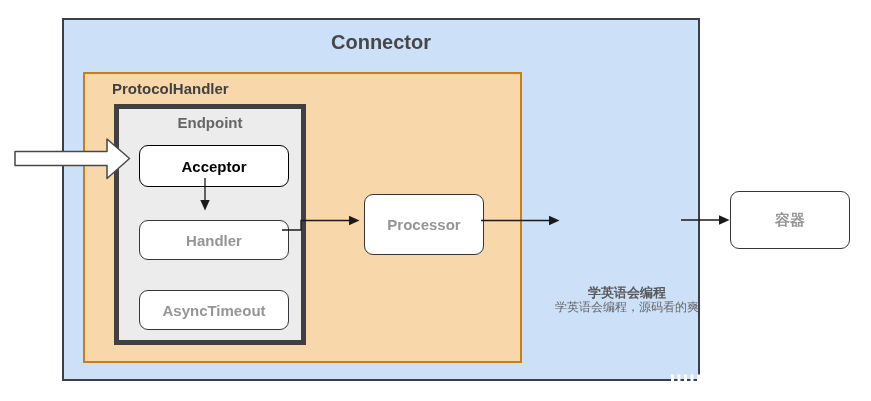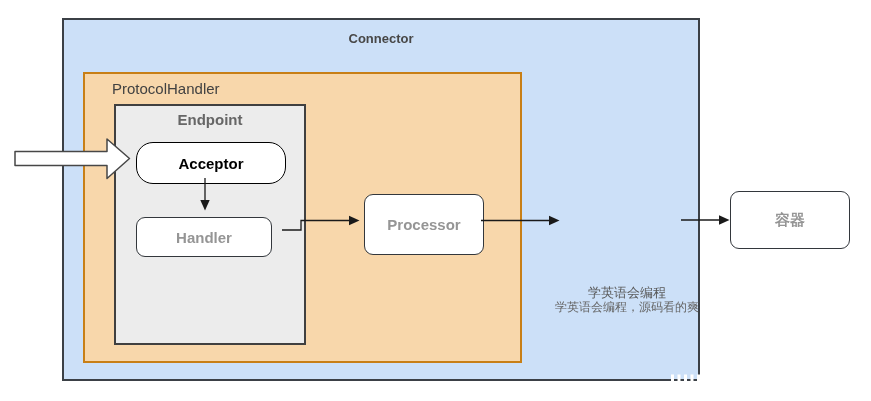--- a/index.html
+++ b/index.html
@@ -19,73 +19,73 @@
 
   
   .connector-box {
     left: 62px; top: 18px; width: 638px; height: 363px;
     background: #cce0f8;
     border: 2px solid #3b4046;
   }
   .connector-title {
     left: 0; top: 11px; width: 100%;
     text-align: center;
-    font-size: 13px; font-weight: 700; color: #474747;
+    font-size: 20px; font-weight: 700; color: #474747;
   }
   .protocol-box {
     left: 19px; top: 52px; width: 439px; height: 291px;
     background: #f8d7ab;
     border: 2px solid #c87f16;
   }
   .protocol-title {
     left: 27px; top: 6px;
-    font-size: 15px; font-weight: 400; color: #414141;
+    font-size: 15px; font-weight: 700; color: #414141;
   }
   .endpoint-box {
     left: 29px; top: 30px; width: 192px; height: 241px;
     background: #ececec;
-    border: 2px solid #404040;
+    border: 5px solid #404040;
     text-decoration: underline;
   }
   .endpoint-title {
     left: 0; top: 5px; width: 100%;
     text-align: center;
     font-size: 15px; font-weight: 700; color: #666666;
   }
 
   
   .node {
     background: #ffffff;
     border: 1.4px solid #33373c;
     border-radius: 9px;
     display: flex;
     align-items: center;
     justify-content: center;
     font-size: 15px;
     font-weight: 700;
     color: #959595;
   }
-  .node-acceptor   { left: 20px;  top: 36px;  width: 150px; height: 42px; color: #000000; border-color: #000000; border-radius: 17px; }
-  .node-handler    { left: 20px;  top: 111px; width: 136px; height: 40px; }
+  .node-acceptor   { left: 20px;  top: 36px;  width: 150px; height: 42px; color: #000000; border-color: #000000; }
+  .node-handler    { left: 20px;  top: 111px; width: 150px; height: 40px; }
   .node-async      { left: 20px;  top: 181px; width: 150px; height: 40px; }
   .node-processor  { left: 279px; top: 120px; width: 120px; height: 61px; }
   .node-adapter    { left: 498px; top: 172px; width: 120px; height: 58px; }
   .node-container  { left: 730px; top: 191px; width: 120px; height: 58px; }
 
   
   .watermark {
     left: 483px; top: 266px; width: 160px;
     text-align: center;
     color: #666666;
     font-size: 12px;
     line-height: 14px;
   }
   .watermark .wm-line1 {
     font-size: 13px;
-    font-weight: 400;
+    font-weight: 700;
     color: #595959;
   }
 
   
   #arrows {
     position: absolute;
     left: 0; top: 0;
     width: 871px; height: 401px;
     pointer-events: none;
   }
@@ -99,20 +99,21 @@
     <div class="abs connector-title">Connector</div>
 
     <div class="abs protocol-box">
       <div class="abs protocol-title">ProtocolHandler</div>
 
       <div class="abs endpoint-box">
         <div class="abs endpoint-title">Endpoint</div>
 
         <div class="abs node node-acceptor">Acceptor</div>
         <div class="abs node node-handler">Handler</div>
+        <div class="abs node node-async">AsyncTimeout</div>
       </div>
 
       <div class="abs node node-processor">Processor</div>
     </div>
 
 
     <div class="abs watermark">
       <div class="wm-line1">学英语会编程</div>
       <div class="wm-line3">学英语会编程，源码看的爽</div>
     </div>

